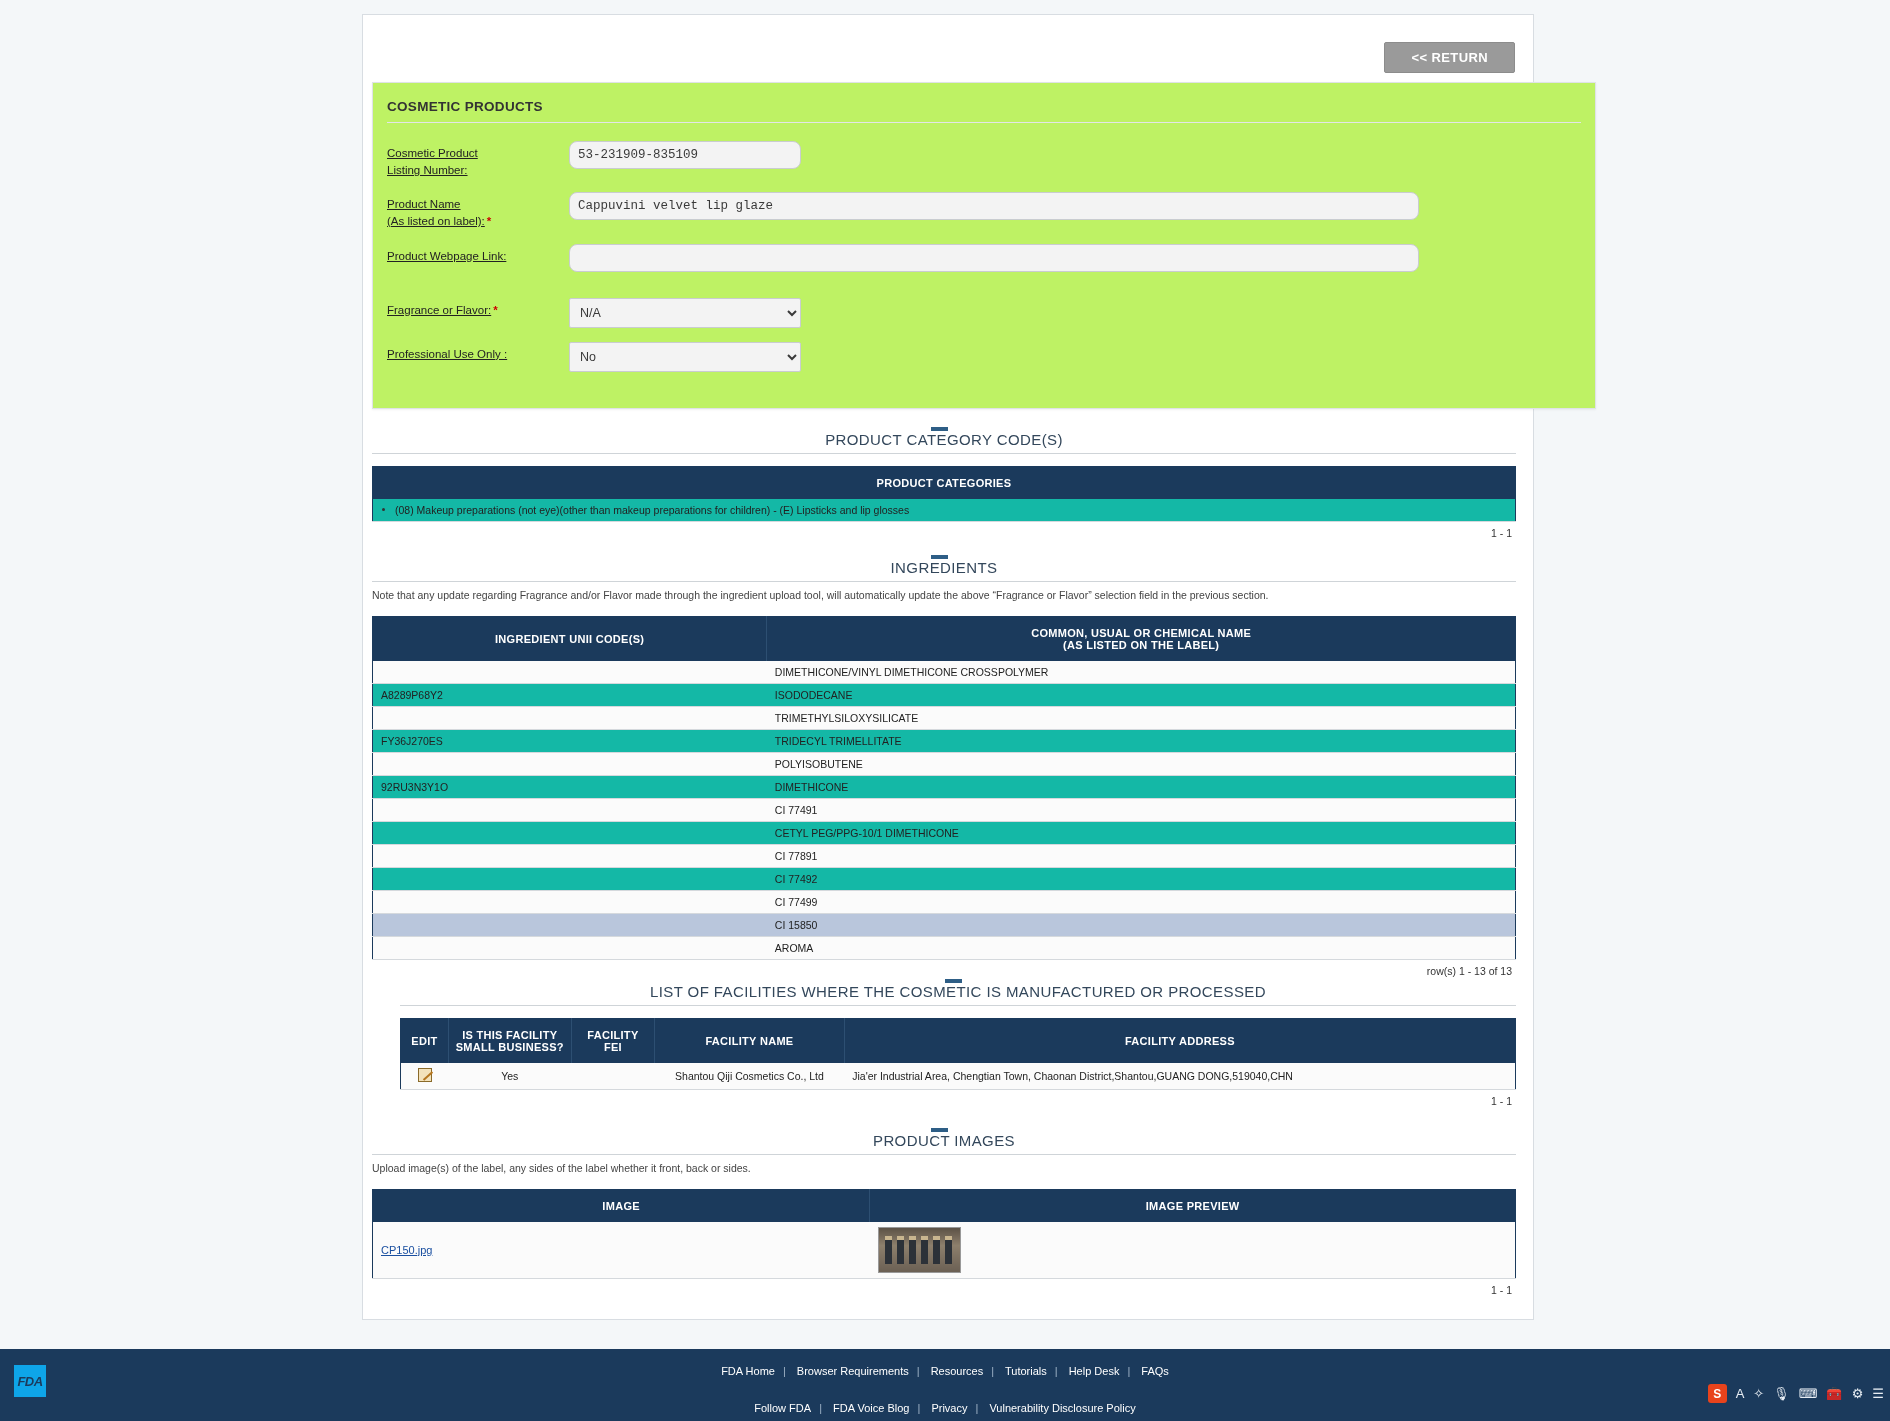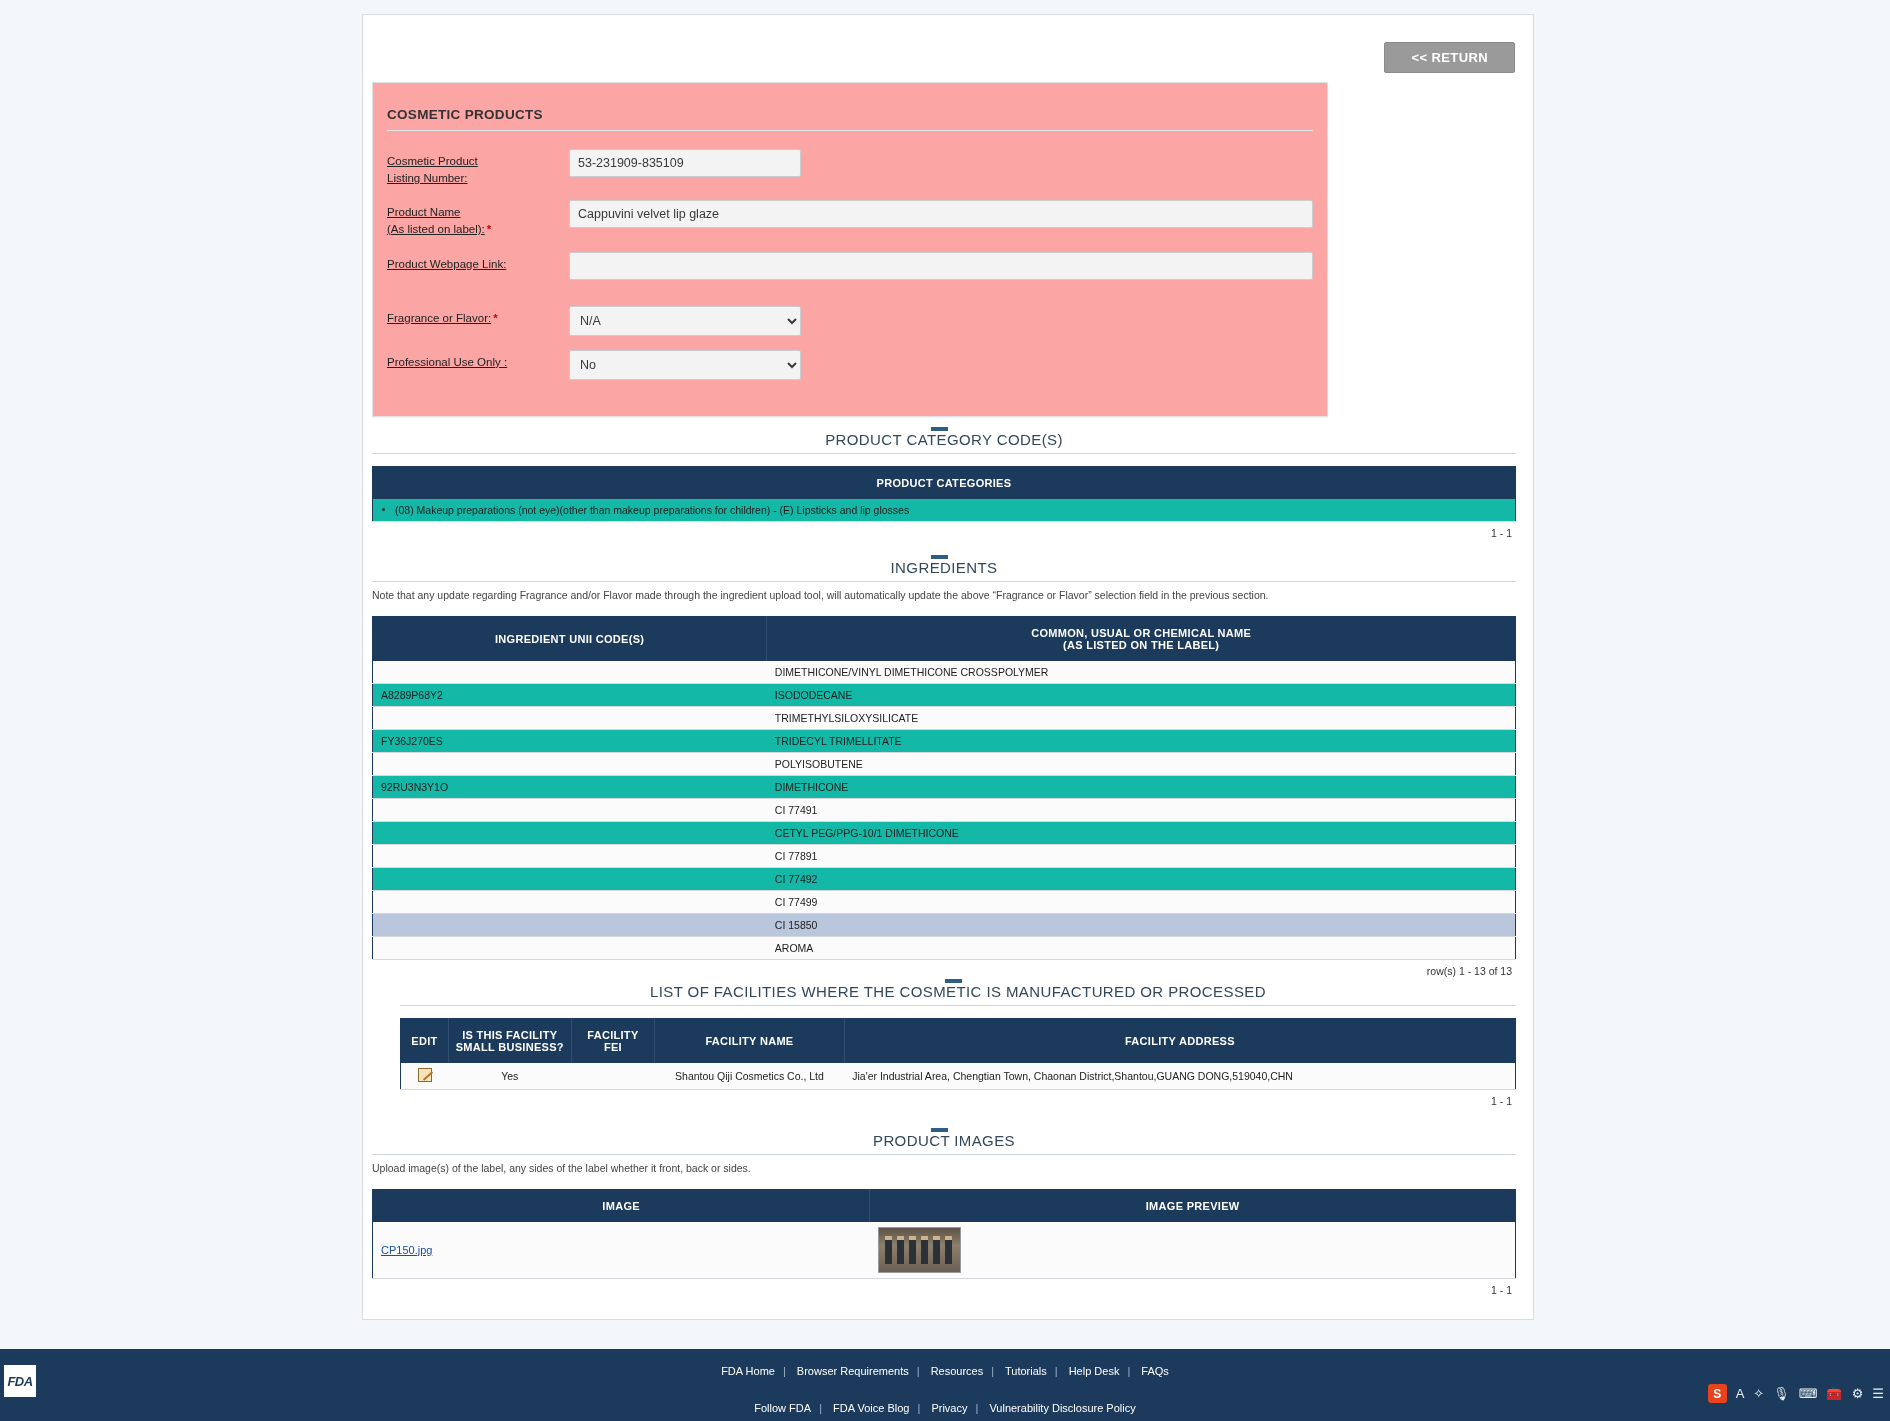--- a/index.html
+++ b/index.html
@@ -35,25 +35,25 @@
     border: 1px solid #8c8c8c;
     border-radius: 2px;
     cursor: pointer;
     text-align: center;
     min-width: 125px;
   }
   
   .panel {
     position: absolute;
     left: 9px; top: 67px;
-    width: 956px;
+    width: 1224px;
     border: 1px solid #dfe3e6;
-    background: #fca5a5;
+    background: #bef264;
     box-shadow: 0 1px 2px rgba(0,0,0,.06);
-    padding: 24px 14px 22px 14px;
+    padding: 16px 14px 22px 14px;
   }
   .panel-title {
     font-size: 13.5px;
     font-weight: bold;
     color: #333;
     letter-spacing: .3px;
     padding-bottom: 8px;
     border-bottom: 1px solid #e3e6e8;
     margin-bottom: 18px;
   }
@@ -66,27 +66,27 @@
     width: 182px;
     font-size: 11.5px;
     color: #222;
     line-height: 1.45;
     padding-top: 4px;
     flex: none;
   }
   .form-label .u { text-decoration: underline; }
   .req { color: #cc0000; font-weight: bold; margin-left: 2px; }
   input.txt {
-    font-family: Liberation Sans, sans-serif;
+    font-family: Liberation Mono, monospace;
     font-size: 12.5px;
     color: #3a3a3a;
     padding: 6px 8px;
     border: 1px solid #c9ccd0;
     background: #f3f3f3;
-    border-radius: 2px;
+    border-radius: 8px;
     outline: none;
   }
   .w-short { width: 232px; }
   .w-long { width: 850px; }
   select.sel {
     font-family: "Liberation Sans", sans-serif;
     font-size: 12.5px;
     color: #3a3a3a;
     padding: 6px 6px;
     border: 1px solid #c9ccd0;
@@ -216,23 +216,23 @@
   
   .footer {
     position: absolute;
     left: 0; bottom: 0;
     width: 1890px; height: 72px;
     background: #1b3a5c;
     color: #ffffff;
   }
   .fda-logo {
     position: absolute;
-    left: 4px; top: 16px;
+    left: 14px; top: 16px;
     width: 32px; height: 32px;
-    background: #ffffff;
+    background: #0ea5e9;
     color: #1b3a5c;
     font-size: 13px;
     font-weight: bold;
     font-style: italic;
     display: flex;
     align-items: center;
     justify-content: center;
     letter-spacing: -.5px;
   }
   .foot-links {

